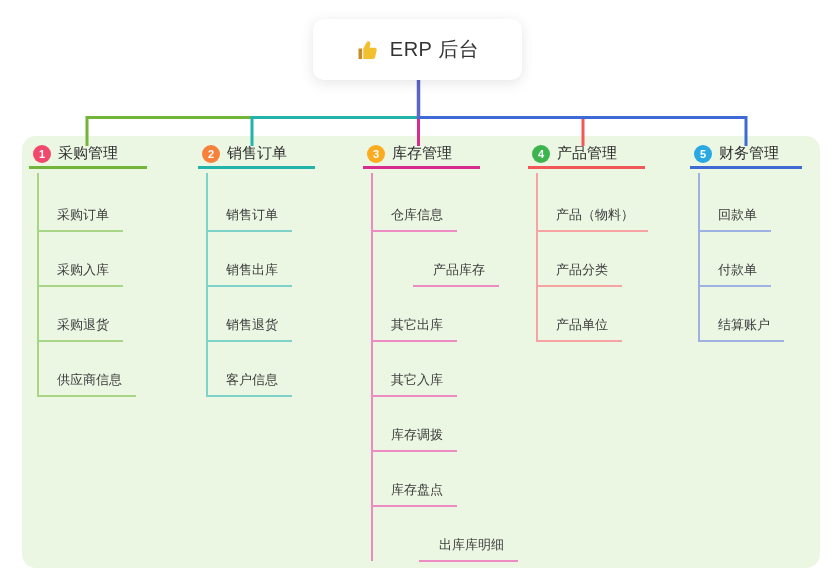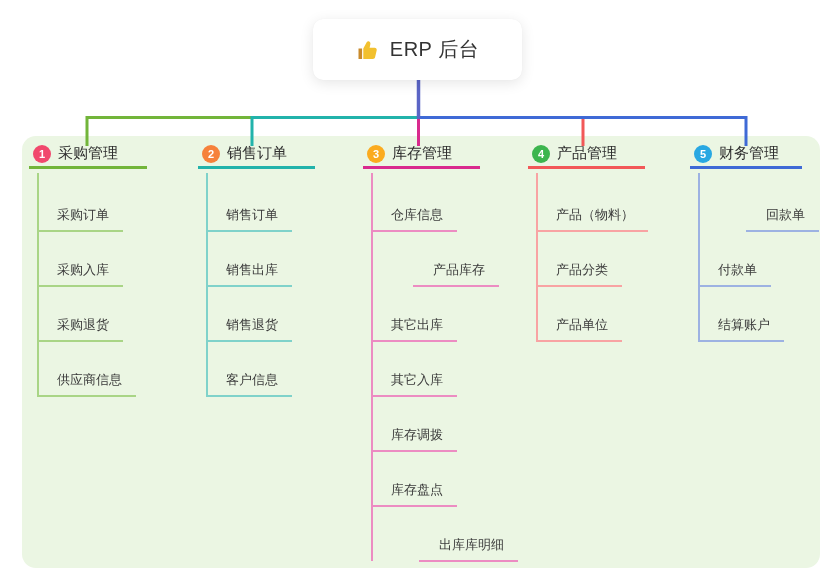--- a/index.html
+++ b/index.html
@@ -129,19 +129,19 @@
         <div class="child" style="top: 60px; border-bottom-color: rgb(248, 163, 163);"><span class="child-label">产品（物料）</span></div>
         <div class="child" style="top: 115px; border-bottom-color: rgb(248, 163, 163);"><span class="child-label">产品分类</span></div>
         <div class="child" style="top: 170px; border-bottom-color: rgb(248, 163, 163);"><span class="child-label">产品单位</span></div>
       </div>
       <div class="branch" style="left: 690px; top: 145px; width: 112px;">
         <div class="branch-header" style="border-bottom-color: rgb(63, 106, 214);">
           <span class="badge" style="background: rgb(41, 168, 226);">5</span>
           <span class="branch-label">财务管理</span>
         </div>
         <div class="trunk" style="background: rgb(157, 178, 226); top: 28px; height: 168px;"></div>
-        <div class="child" style="top: 60px; border-bottom-color: rgb(157, 178, 226); margin-left: 48px;"><span class="child-label">回款单</span></div>
+        <div class="child" style="top: 60px; border-bottom-color: rgb(157, 178, 226);"><span class="child-label">回款单</span></div>
         <div class="child" style="top: 115px; border-bottom-color: rgb(157, 178, 226);"><span class="child-label">付款单</span></div>
         <div class="child" style="top: 170px; border-bottom-color: rgb(157, 178, 226);"><span class="child-label">结算账户</span></div>
       </div>
     </div>
 
 </div>
 
 </body></html>

